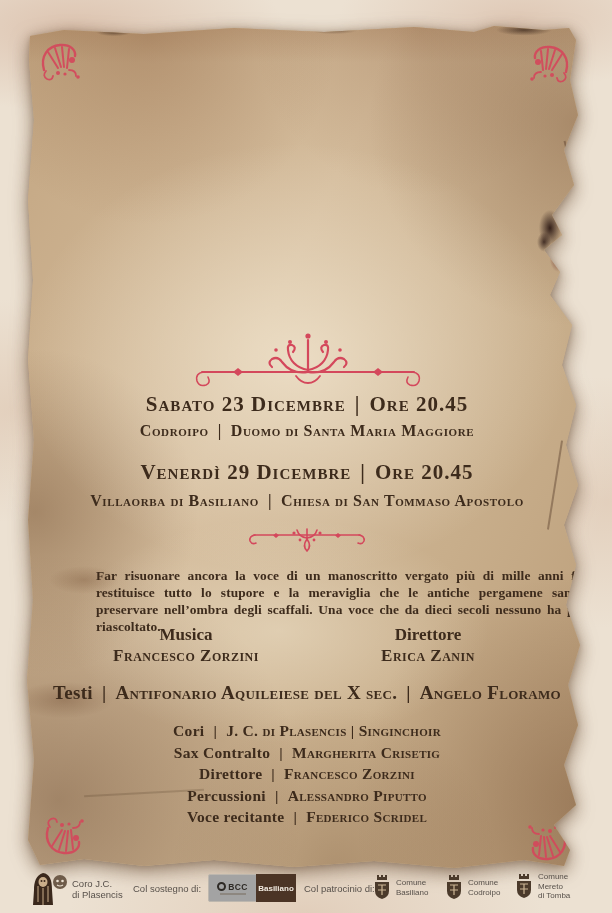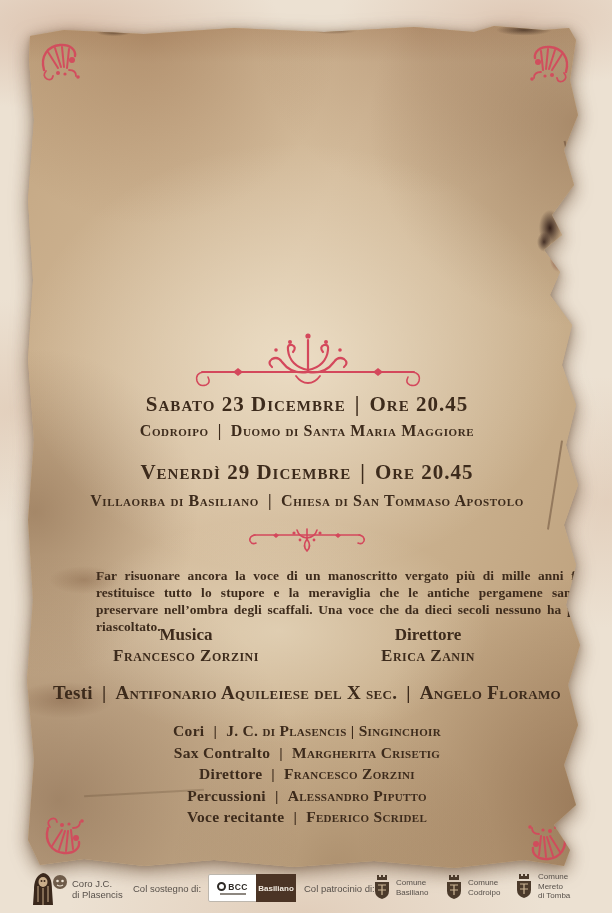--- a/index.html
+++ b/index.html
@@ -102,21 +102,21 @@
   .testi{top:662px;font-weight:bold;font-size:19px;letter-spacing:.3px;}
   .cast-line{font-weight:bold;font-size:15.5px;line-height:21.5px;letter-spacing:.3px;}
   .cast-block{position:absolute;top:700px;width:100%;text-align:center;}
 
   
   .footer{position:absolute;left:0;top:866px;width:612px;height:47px;
     font-family:"Liberation Sans", sans-serif;color:#57504a;}
   .footer .item{position:absolute;}
   .org-name{font-size:9.5px;line-height:11px;}
   .support-label,.patron-label{font-size:9.5px;}
-  .bcc-box{position:absolute;left:208px;top:8px;width:47px;height:26px;background:#ffffff;border:1px solid #bdb7ae;border-radius:2px 0 0 2px;display:flex;flex-direction:column;align-items:center;justify-content:center;}
+  .bcc-box{position:absolute;left:208px;top:8px;width:47px;height:26px;background:#a3a3a3;border:1px solid #bdb7ae;border-radius:2px 0 0 2px;display:flex;flex-direction:column;align-items:center;justify-content:center;}
   .bcc-row{display:flex;align-items:center;gap:2px;}
   .bcc-mark{width:9px;height:9px;border:2px solid #2e2a26;border-radius:50%;box-sizing:border-box;}
   .bcc-text{font-size:8.5px;font-weight:bold;color:#2e2a26;letter-spacing:.3px;}
   .bcc-sub{width:26px;height:2px;background:#8d8780;margin-top:1px;}
   .basiliano-box{position:absolute;left:256px;top:8px;width:40px;height:28px;background:#4b3425;color:#f3ece2;
     font-size:8px;font-weight:bold;display:flex;align-items:center;justify-content:center;}
   .muni{position:absolute;display:flex;align-items:center;gap:4px;}
   .muni-label{font-size:8px;line-height:9.5px;}
   .crest{color:#4b3a2b;}
 </style>

